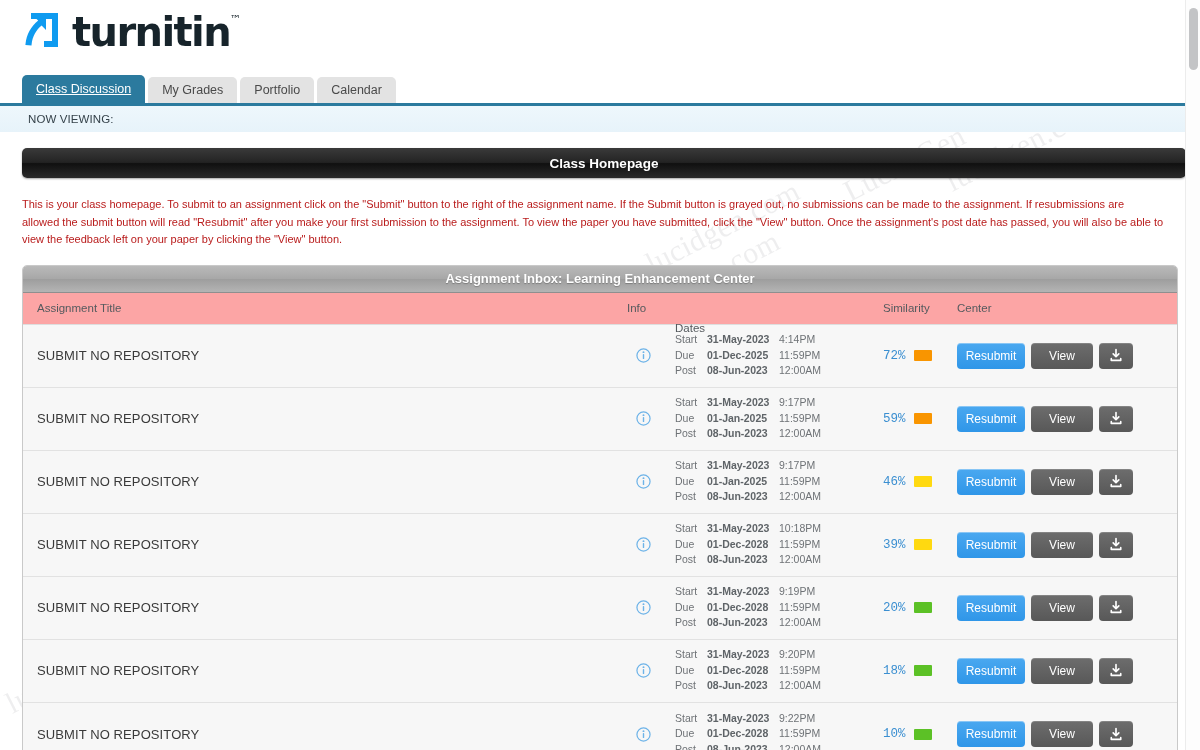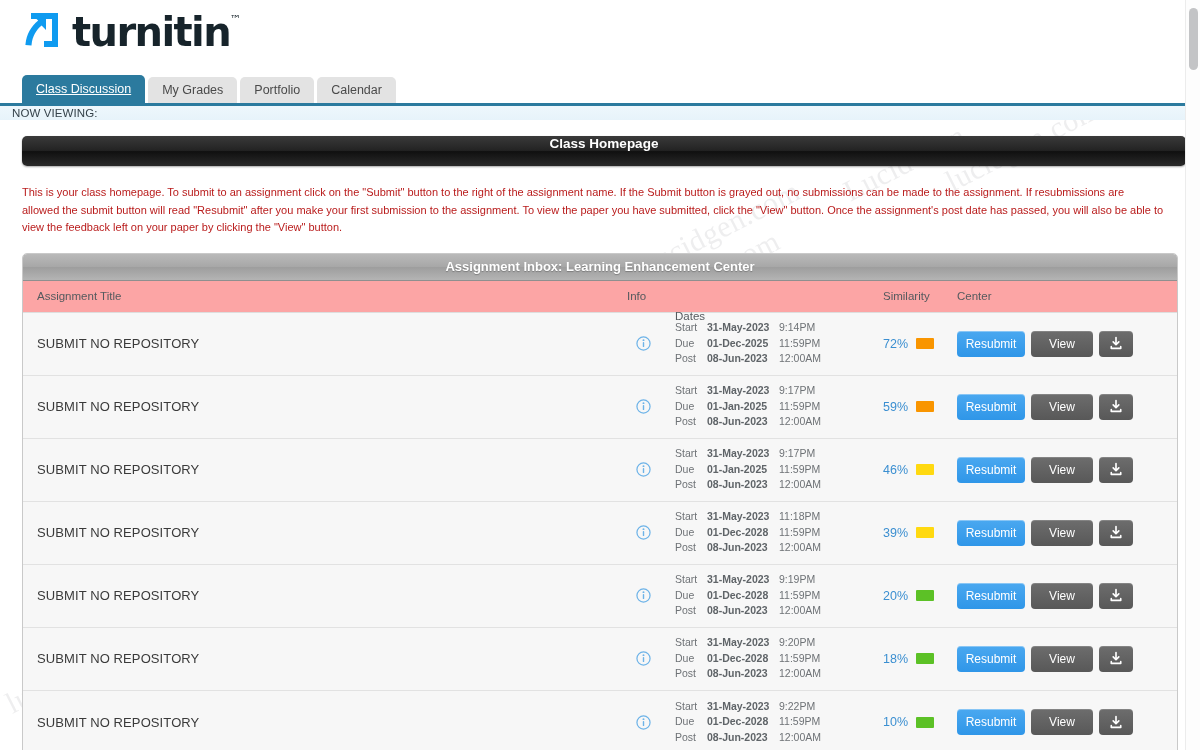--- a/index.html
+++ b/index.html
@@ -109,24 +109,24 @@
     background: #2b7a9e;
     color: #ffffff;
     text-decoration: underline;
     font-weight: normal;
     height: 28px;
   }
 
   
   .crumb-band {
     position: relative;
-    height: 17px;
+    height: 29px;
     background: linear-gradient(#eef7fc, #e7f3fa);
     border-top: 3px solid #2b7a9e;
-    padding-left: 12px;
+    padding-left: 28px;
     display: flex; align-items: center;
     z-index: 10;
   }
   .crumb-label {
     font-size: 11.5px;
     color: #35424a;
     letter-spacing: .1px;
   }
   .crumb-links {
     font-size: 12px;
@@ -139,21 +139,21 @@
 
   
   .content { position: relative; z-index: 10; }
 
   .page-banner {
     margin: 16px 14px 0 22px;
     height: 30px;
     border-radius: 5px;
     background: linear-gradient(180deg,#3a3a3a 0%, #232323 48%, #101010 52%, #2a2a2a 100%);
     box-shadow: 0 1px 2px rgba(0,0,0,.35);
-    display: flex; align-items: flex-start; justify-content: center;
+    display: flex; align-items: center; justify-content: center;
     color: #ffffff;
     font-size: 13.5px;
     font-weight: bold;
   }
 
   .intro {
     margin: 18px 22px 0 22px;
     font-size: 11px;
     line-height: 17.5px;
     color: #b91c1c;
@@ -225,21 +225,21 @@
     color: #6e7276;
     line-height: 15.6px;
   }
   .dates-cell .d-row { display: flex; }
   .d-k { width: 32px; }
   .d-date { width: 72px; font-weight: bold; color: #5f6468; }
   .d-time { }
 
   .sim-cell {
     width: 74px;
-    display: flex; align-items: center; gap: 8px;
+    display: flex; align-items: center; gap: 8px; font-family: Liberation Mono, monospace;
   }
   .sim-pct {
     font-size: 12.5px;
     color: #3b8fd1;
     cursor: pointer;
   }
   .sim-swatch {
     width: 18px; height: 11px;
     border-radius: 1px;
     display: inline-block;
@@ -344,21 +344,21 @@
               <svg class="info-icon" viewBox="0 0 16 16">
                 <circle cx="8" cy="8" r="7" fill="none" stroke="#6db3e8" stroke-width="1.3"></circle>
                 <circle cx="8" cy="4.4" r="1.05" fill="#6db3e8"></circle>
                 <rect x="7.25" y="6.5" width="1.5" height="5.2" rx=".6" fill="#6db3e8"></rect>
               </svg>
             </div>
             <div class="dates-cell">
               <div class="d-row">
                 <span class="d-k">Start</span>
                 <span class="d-date">31-May-2023</span>
-                <span class="d-time">9:14PM</span>
+                <span class="d-time">4:14PM</span>
               </div>
               <div class="d-row">
                 <span class="d-k">Due</span>
                 <span class="d-date">01-Dec-2025</span>
                 <span class="d-time">11:59PM</span>
               </div>
               <div class="d-row">
                 <span class="d-k">Post</span>
                 <span class="d-date">08-Jun-2023</span>
                 <span class="d-time">12:00AM</span>
@@ -467,21 +467,21 @@
               <svg class="info-icon" viewBox="0 0 16 16">
                 <circle cx="8" cy="8" r="7" fill="none" stroke="#6db3e8" stroke-width="1.3"></circle>
                 <circle cx="8" cy="4.4" r="1.05" fill="#6db3e8"></circle>
                 <rect x="7.25" y="6.5" width="1.5" height="5.2" rx=".6" fill="#6db3e8"></rect>
               </svg>
             </div>
             <div class="dates-cell">
               <div class="d-row">
                 <span class="d-k">Start</span>
                 <span class="d-date">31-May-2023</span>
-                <span class="d-time">11:18PM</span>
+                <span class="d-time">10:18PM</span>
               </div>
               <div class="d-row">
                 <span class="d-k">Due</span>
                 <span class="d-date">01-Dec-2028</span>
                 <span class="d-time">11:59PM</span>
               </div>
               <div class="d-row">
                 <span class="d-k">Post</span>
                 <span class="d-date">08-Jun-2023</span>
                 <span class="d-time">12:00AM</span>

